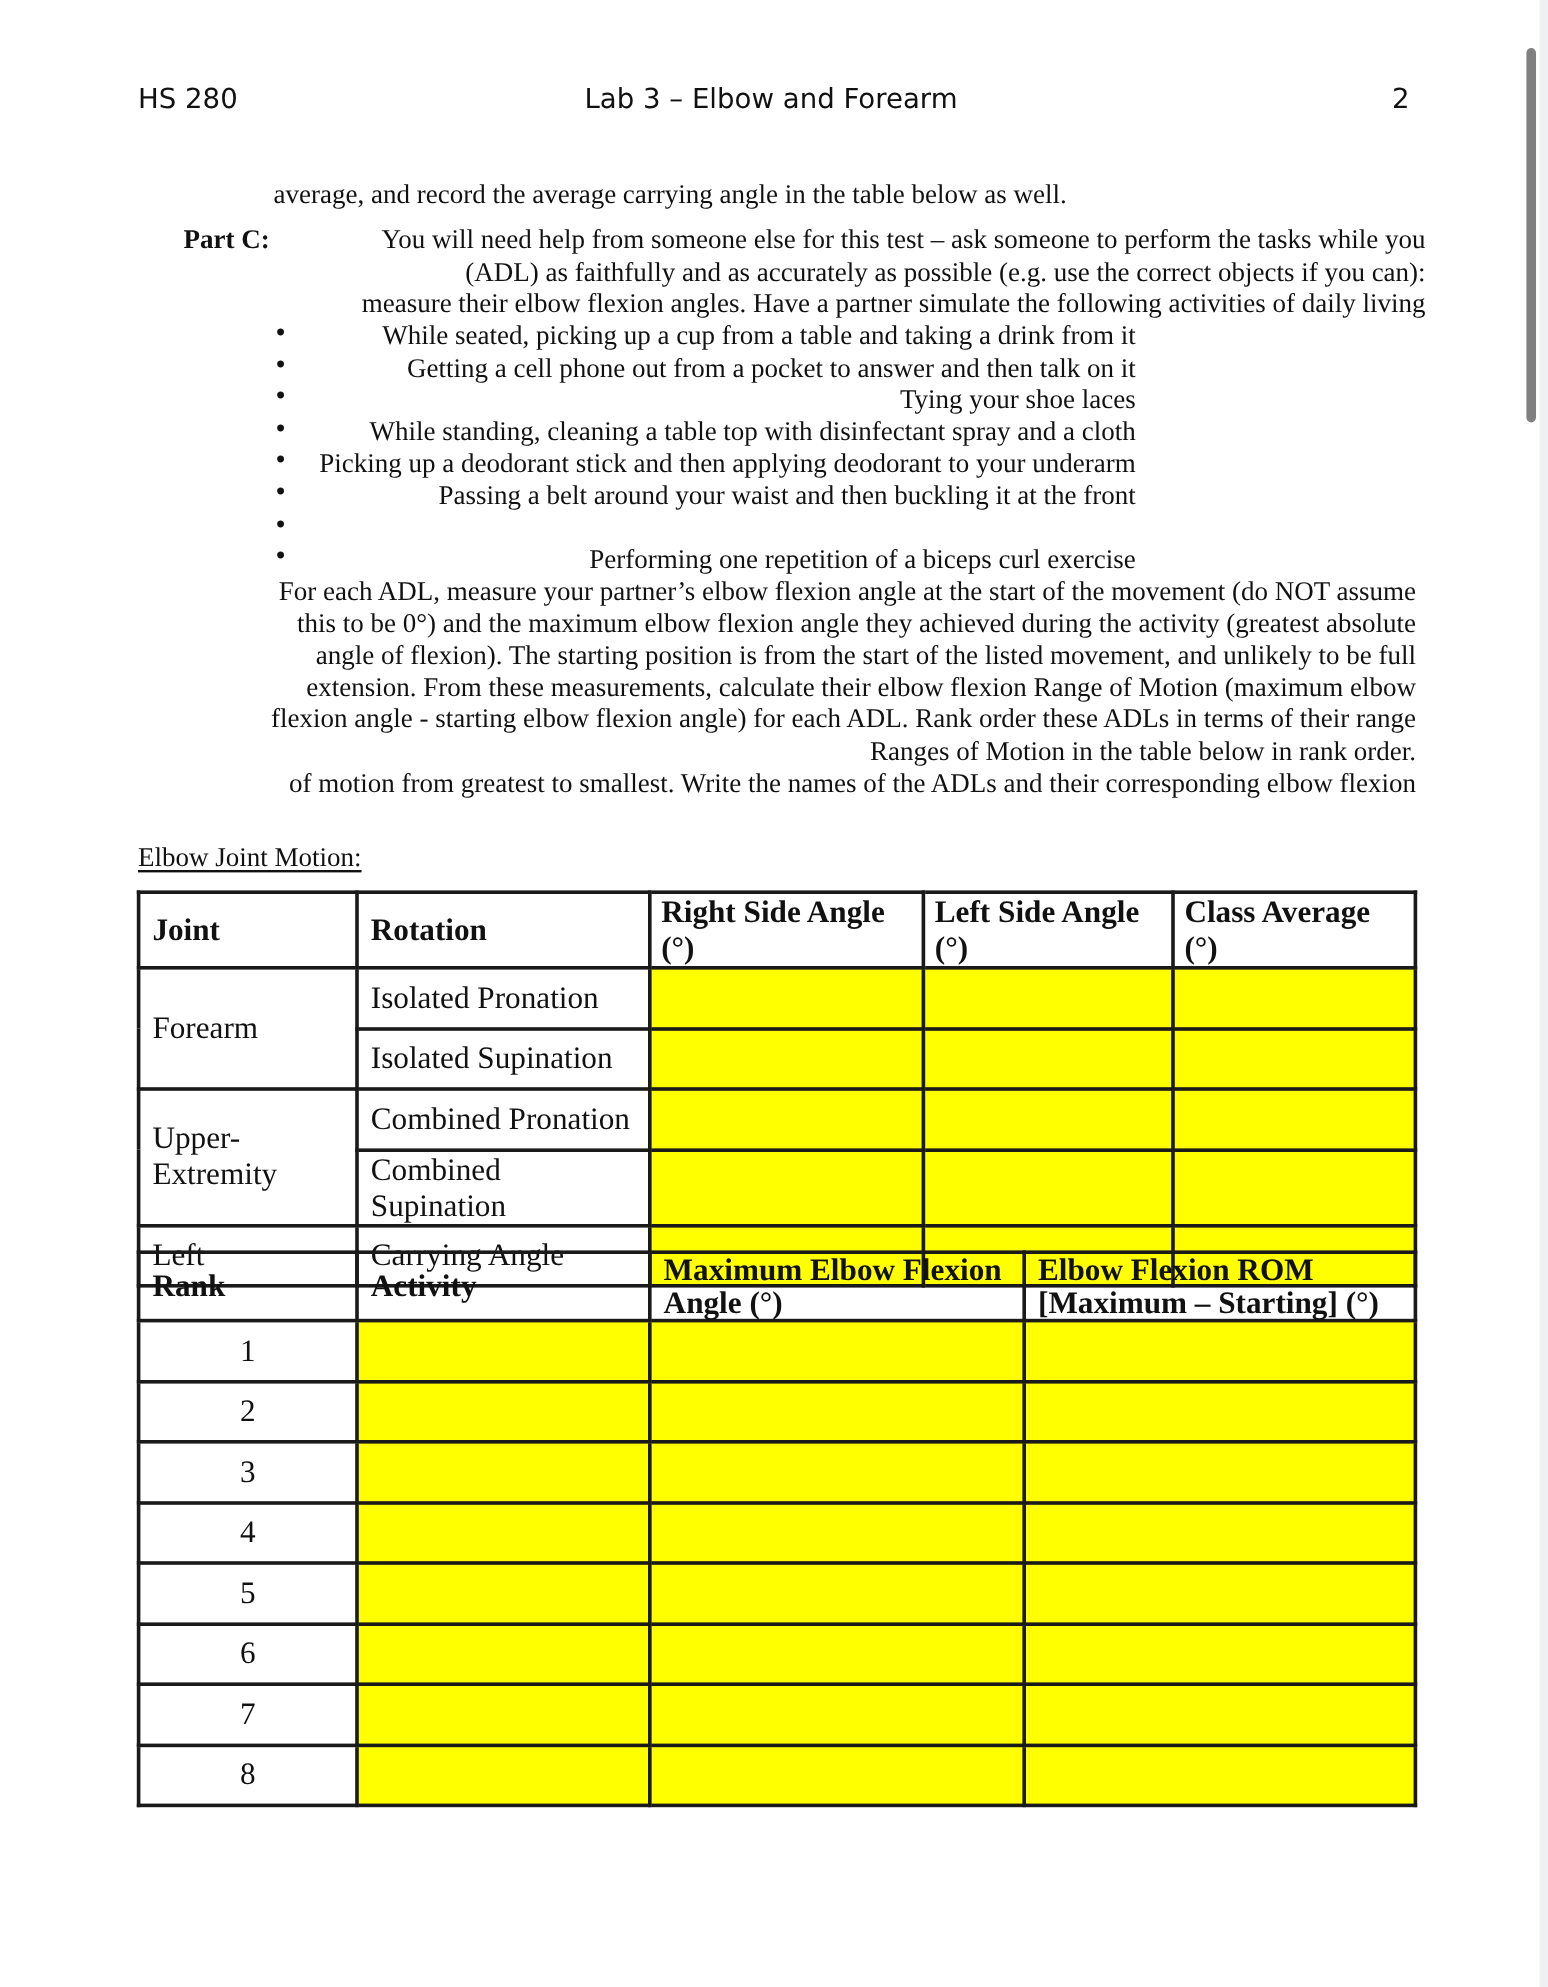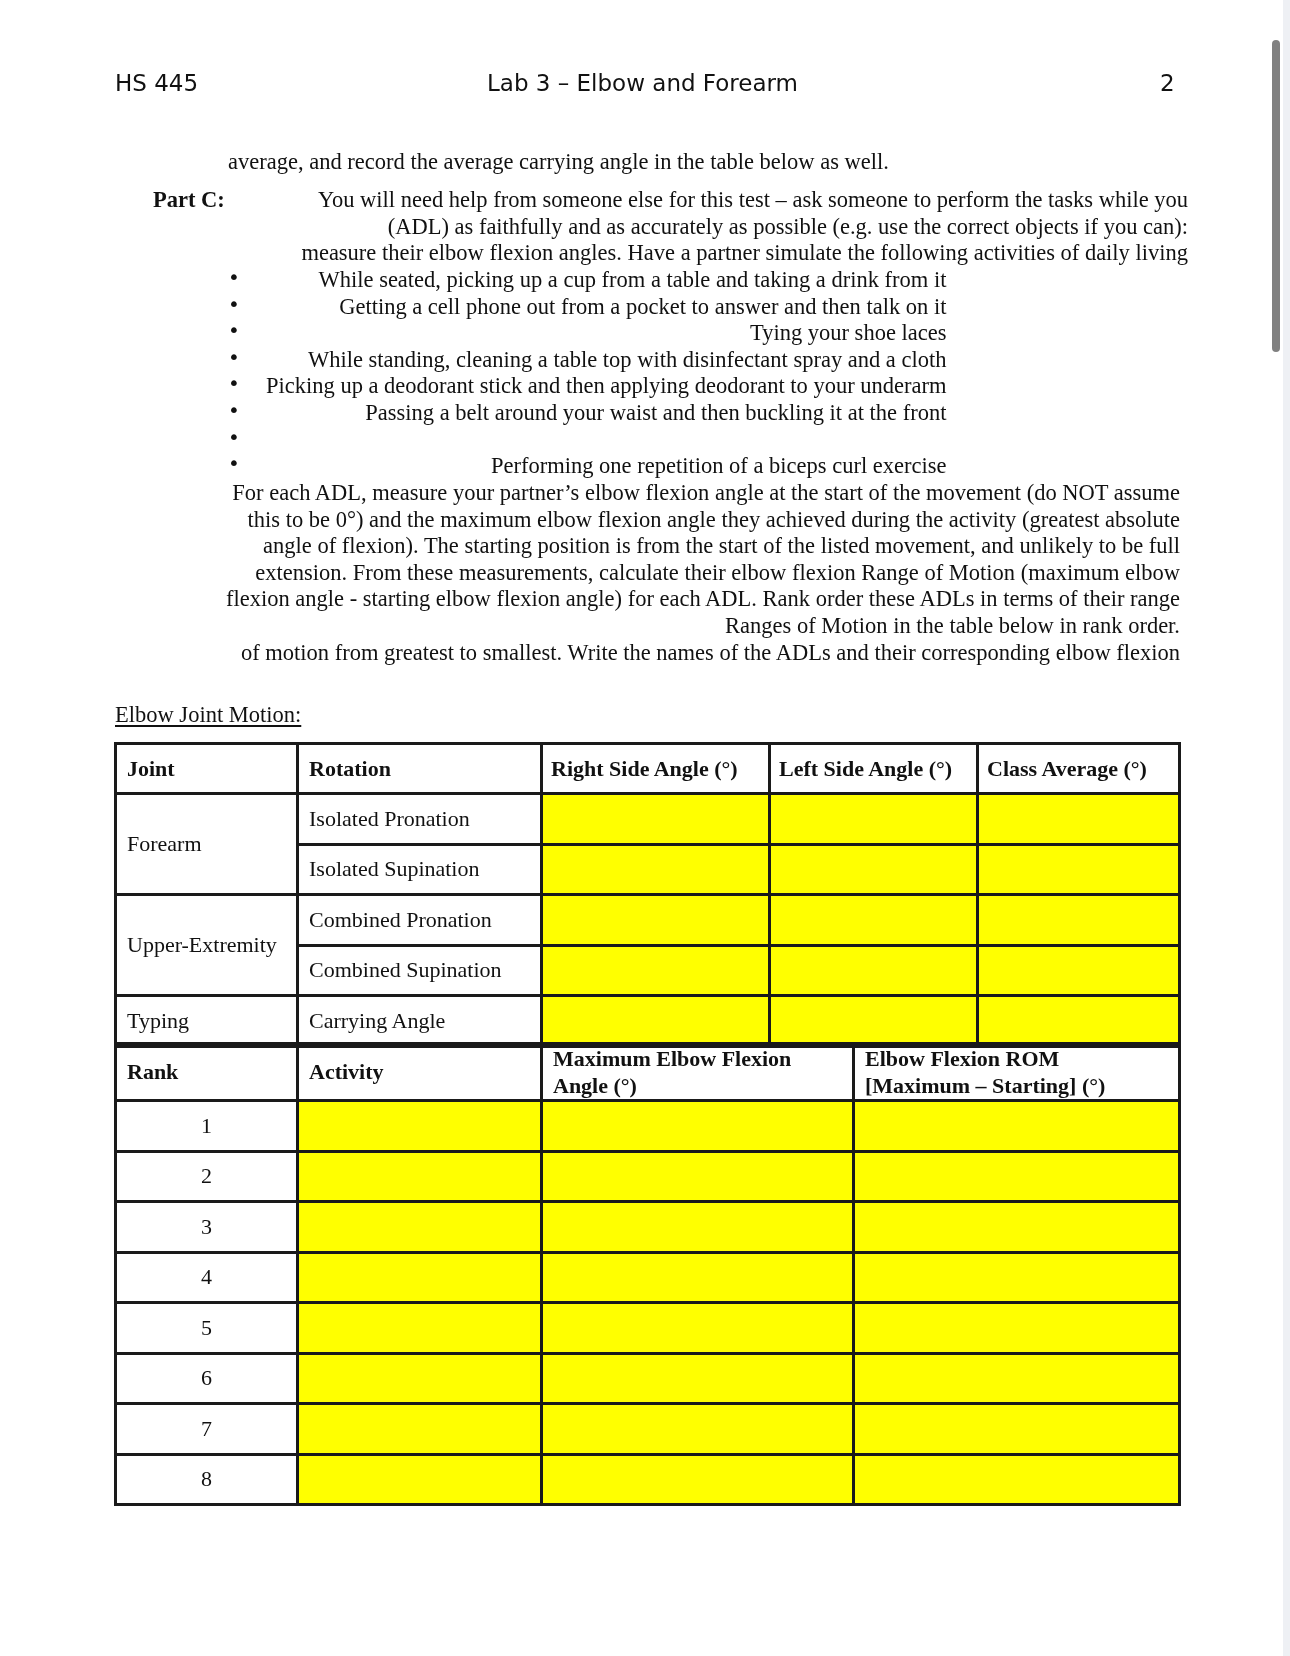--- a/index.html
+++ b/index.html
@@ -17,39 +17,39 @@
   ul.adl { position: absolute; left: 228px; top: 267px; margin: 0; padding: 0; list-style: none; }
   ul.adl li { position: relative; padding-left: 38px; height: 26.6px; white-space: nowrap; }
   ul.adl li .bullet { position: absolute; left: 0; top: -3px; font-family: "DejaVu Sans", sans-serif; font-size: 20px; }
   .instr { position: absolute; left: 190px; top: 480px; width: 990px; }
   .instr-line { white-space: nowrap; height: 26.6px; }
   .section-title { position: absolute; left: 115px; top: 702px; text-decoration: underline; text-underline-offset: 3px; }
   .scrollbar { position: absolute; left: 1270px; top: 0; width: 20px; height: 1656px; background: #fff; }
   .scroll-track { position: absolute; left: 13px; top: 0; width: 7px; height: 1656px; background: #eef0f4; }
   .scroll-thumb { position: absolute; left: 2px; top: 40px; width: 8px; height: 312px; background: #808080; border-radius: 4px; }
 
-  table.grid { position: absolute; left: 114px; border-collapse: collapse; table-layout: fixed; font-family: "Liberation Serif", "DejaVu Serif", serif; font-size: 22px; color: #111; }
+  table.grid { position: absolute; left: 114px; border-collapse: collapse; table-layout: fixed; font-family: "Liberation Serif", "DejaVu Serif", serif; font-size: 26px; color: #111; }
   table.grid td { border: 3px solid #1a1a1a; padding: 0 10px; vertical-align: middle; box-sizing: border-box; }
   table.t1 { top: 742px; width: 1064px; }
   table.t1 tr { height: 50.5px; }
   table.t1 tr.head { height: 50px; }
   .b { font-weight: bold; }
   .y { background: #ffff00; }
   table.t2 { top: 1042px; width: 1064px; }
   table.t2 tr { height: 50.5px; }
   table.t2 tr.head2 { height: 56px; }
   table.t2 td.head-cell { line-height: 27px; vertical-align: middle; padding-top: 0; }
   .center { text-align: center; }
 </style>
 </head>
 <body>
 
 <div class="page">
 
-  <div class="hdr hdr-left">HS 445</div>
+  <div class="hdr hdr-left">HS 280</div>
   <div class="hdr hdr-center">Lab 3 – Elbow and Forearm</div>
   <div class="hdr hdr-right">2</div>
 
   <div class="serif p-cont">average, and record the average carrying angle in the table below as well.</div>
 
   <div class="serif partc">
     <span class="partc-label">Part C:</span>
     <div class="partc-text">
       <div class="instr-line">You will need help from someone else for this test – ask someone to perform the tasks while you</div>
       <div class="instr-line">(ADL) as faithfully and as accurately as possible (e.g. use the correct objects if you can):</div>
@@ -116,21 +116,21 @@
       <td class="y" style="background: rgb(255, 255, 0);"></td>
       <td class="y" style="background: rgb(255, 255, 0);"></td>
     </tr>
     <tr>
       <td>Combined Supination</td>
       <td class="y" style="background: rgb(255, 255, 0);"></td>
       <td class="y" style="background: rgb(255, 255, 0);"></td>
       <td class="y" style="background: rgb(255, 255, 0);"></td>
     </tr>
     <tr>
-      <td>Typing</td>
+      <td>Left</td>
       <td>Carrying Angle</td>
       <td class="y" style="background: rgb(255, 255, 0);"></td>
       <td class="y" style="background: rgb(255, 255, 0);"></td>
       <td class="y" style="background: rgb(255, 255, 0);"></td>
     </tr>
   </tbody>
     </table>
 
   <table class="grid t2">
     <colgroup>

